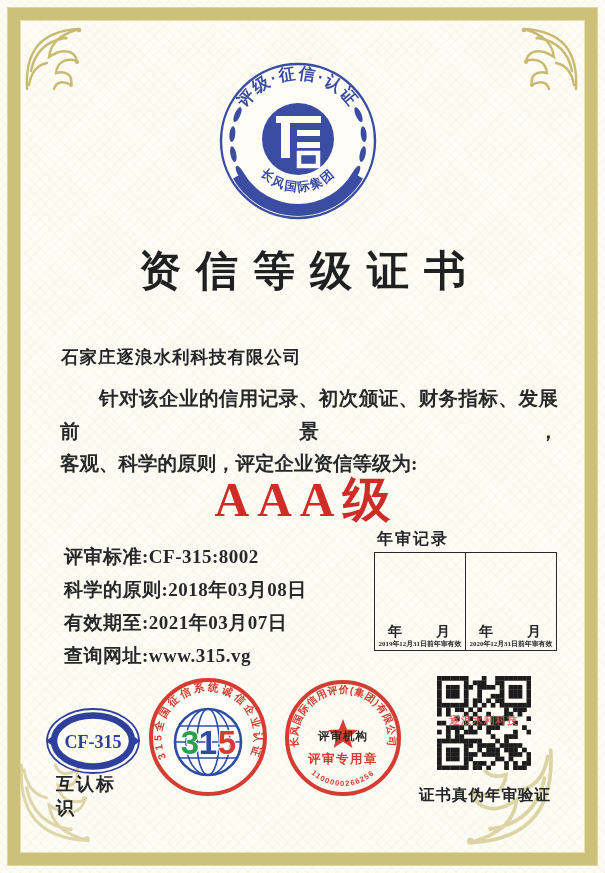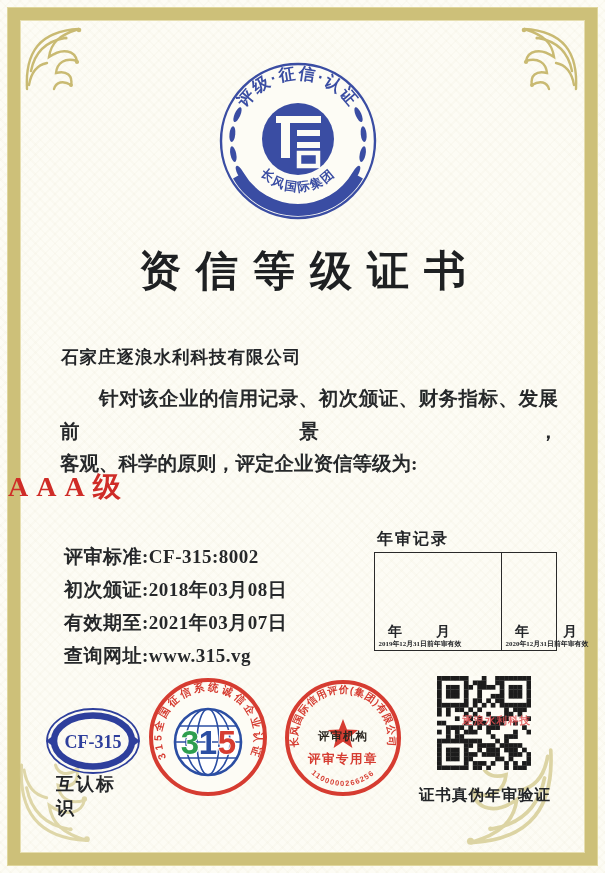--- a/index.html
+++ b/index.html
@@ -33,41 +33,41 @@
     left:61px;top:345px;font-size:17.5px;font-weight:bold;color:#232528;letter-spacing:1px;
   }
   .body-text{
     left:60px;right:47px;top:383px;color:#26282a;
     font-size:19.5px;font-weight:600;line-height:32.5px;
   }
   .body-line{text-align:justify;text-align-last:justify;}
   .body-line.first{text-indent:2em;}
   .body-line.last{text-align-last:left;}
   .grade{
-    left:0;right:0;top:468px;text-align:left;
-    font-size:28px;font-weight:bold;color:#cf2c27;letter-spacing:8px;text-indent:8px;
+    left:0;right:0;top:468px;text-align:center;
+    font-size:48px;font-weight:bold;color:#cf2c27;letter-spacing:8px;text-indent:8px;
   }
   .fields{left:64px;top:540px;font-size:19px;font-weight:bold;color:#26282a;line-height:33px;letter-spacing:.5px;}
   .review-title{left:377px;top:529px;font-size:16px;font-weight:bold;color:#232528;letter-spacing:2px;}
   .review-box{
     left:374px;top:552px;width:181px;height:97px;
-    border:1.6px solid #2a2a2a;display:flex;gap:36px;
+    border:1.6px solid #2a2a2a;display:flex;
   }
   .review-cell{
     flex:1;display:flex;flex-direction:column;justify-content:flex-end;align-items:center;
     padding-bottom:2px;
   }
   .review-cell + .review-cell{border-left:1.4px solid #2a2a2a;}
   .review-ym{font-size:14px;font-weight:bold;color:#232528;letter-spacing:2px;line-height:15px;}
   .review-note{font-size:7.5px;font-weight:bold;color:#232528;white-space:nowrap;transform:scale(.92);line-height:9px;}
   .mutual-label{left:56px;top:772px;width:76px;text-align:left;font-size:18px;font-weight:bold;color:#232528;letter-spacing:2px;}
   .qr-label{left:412px;top:785px;width:146px;text-align:center;font-size:15.5px;font-weight:bold;color:#232528;letter-spacing:1px;}
   .qr-wrap{left:437px;top:676px;width:94px;height:94px;}
   .qr-overlay{
-    position:absolute;left:0;right:0;top:38px;text-align:right;
+    position:absolute;left:0;right:0;top:38px;text-align:center;
     font-size:10.5px;font-weight:bold;color:rgba(222,77,80,.85);letter-spacing:1px;
     font-family:"Liberation Sans",sans-serif;
   }
 </style>
 </head>
 <body>
 
 <div class="page">
 
   <div class="gold-frame"></div>
@@ -175,21 +175,21 @@
 
   <div class="abs body-text">
     <div class="body-line first">针对该企业的信用记录、初次颁证、财务指标、发展前景，</div>
     <div class="body-line last">客观、科学的原则，评定企业资信等级为:</div>
   </div>
 
   <div class="abs grade">AAA级</div>
 
   <div class="abs fields">
     <div>评审标准:CF-315:8002</div>
-    <div>初次颁证:2018年03月08日</div>
+    <div>科学的原则:2018年03月08日</div>
     <div>有效期至:2021年03月07日</div>
     <div>查询网址:www.315.vg</div>
   </div>
 
   <div class="abs review-title">年审记录</div>
   <div class="abs review-box">
     <div class="review-cell">
       <div class="review-ym">年　　月</div>
       <div class="review-note">2019年12月31日前年审有效</div>
     </div>

